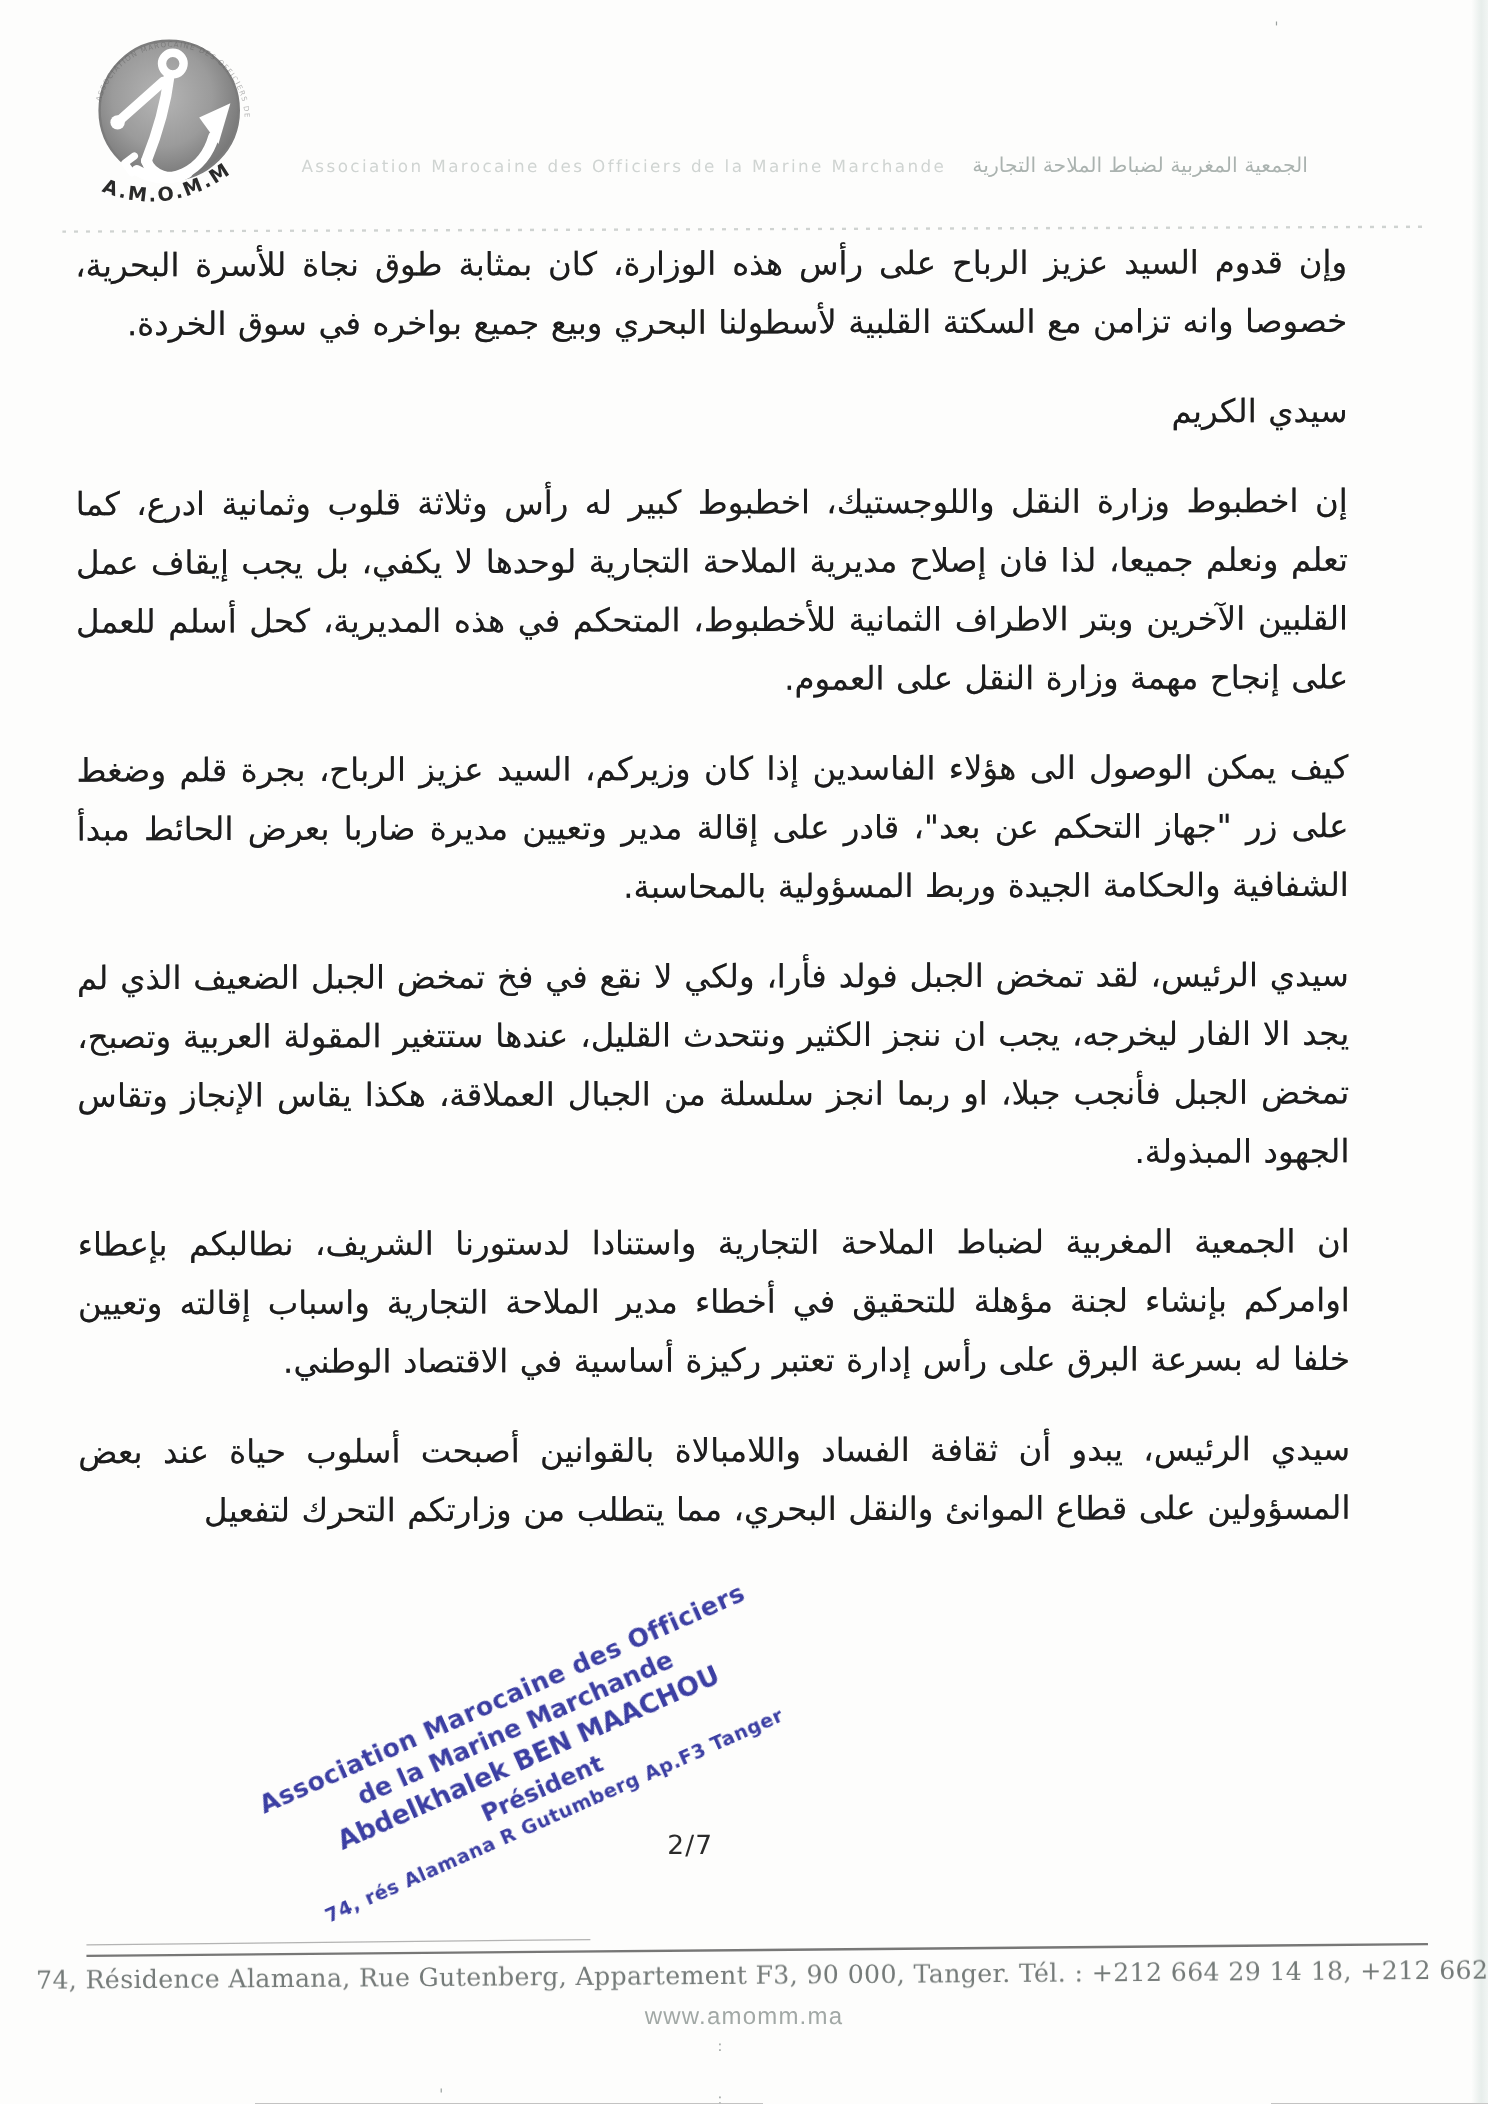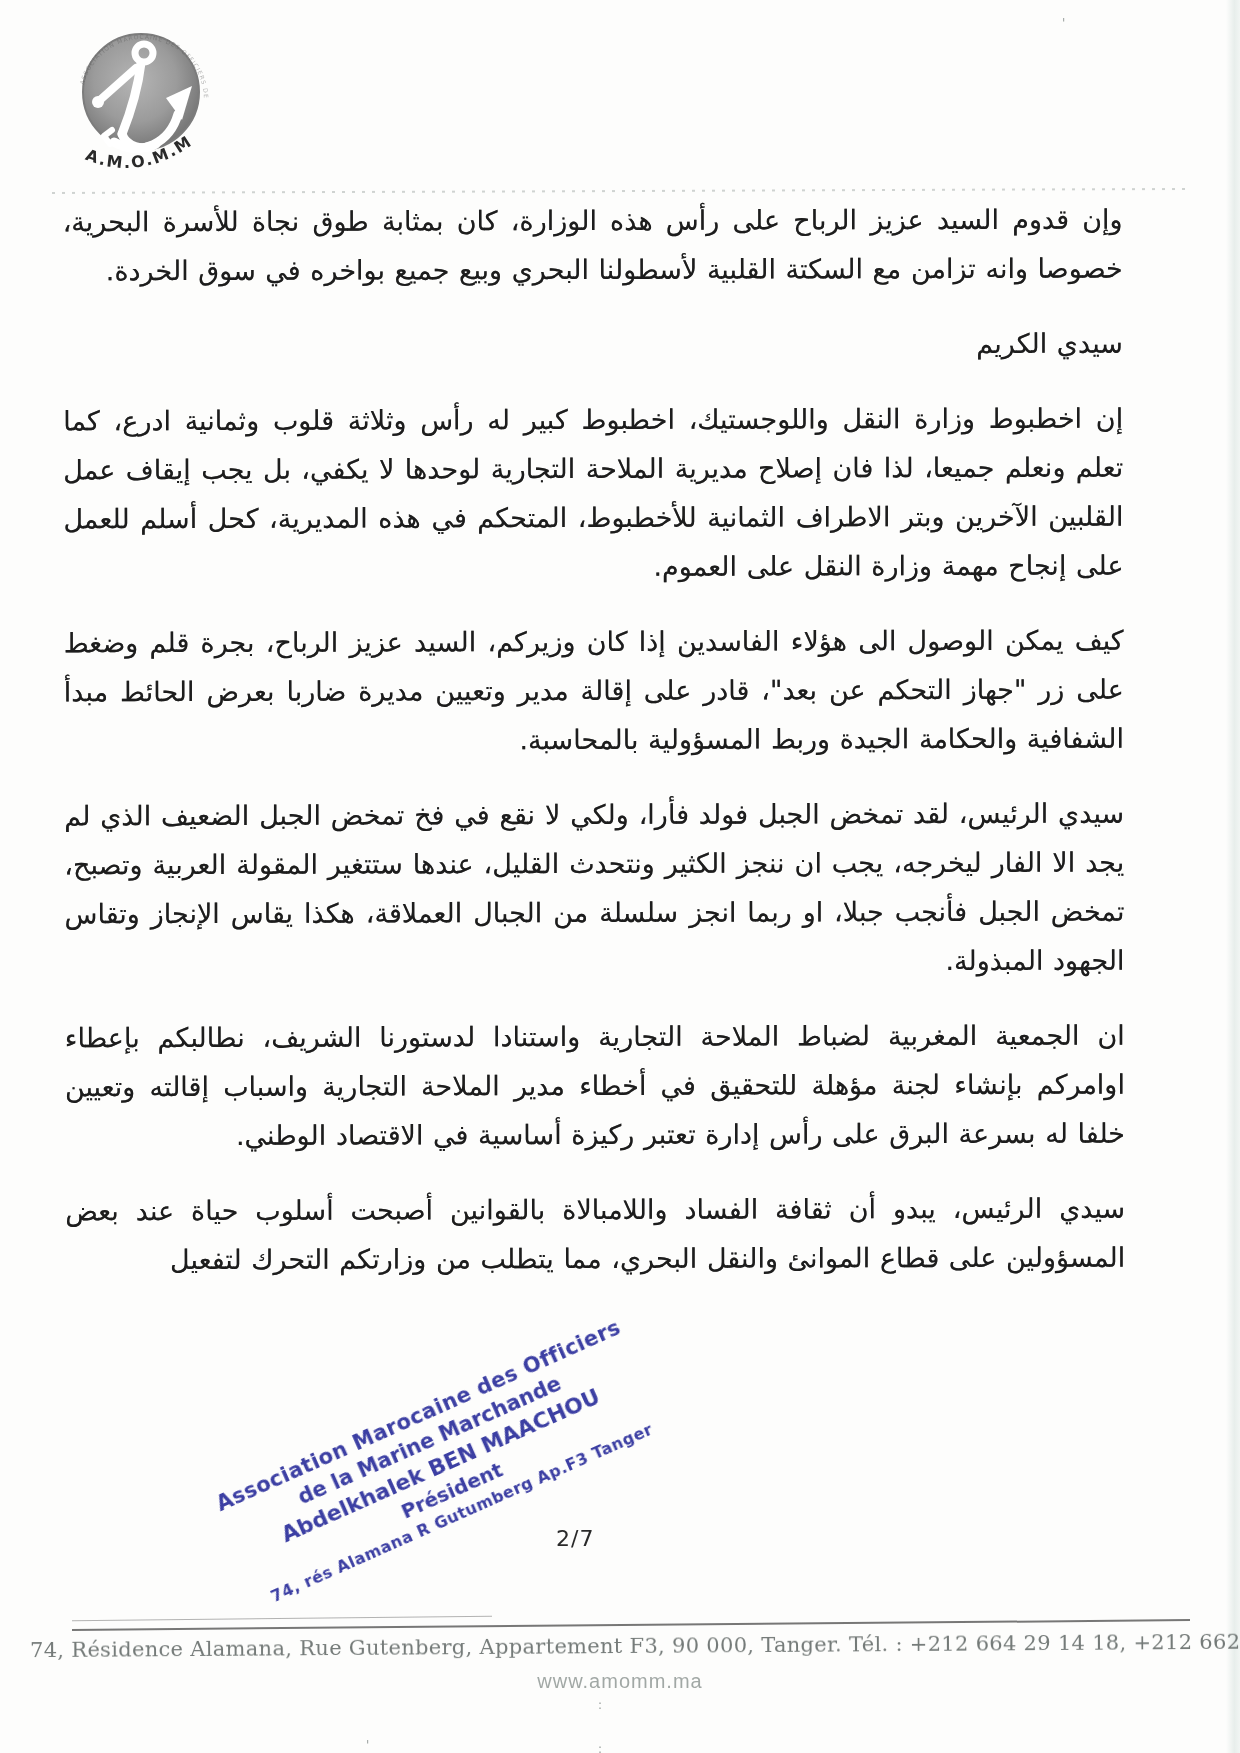--- a/index.html
+++ b/index.html
@@ -117,20 +117,25 @@
 
     <g>
       <path d="M 46,116 C 74,132 102,116 110,88" stroke="#ffffff" stroke-width="9" fill="none" stroke-linecap="round"></path>
       <polygon points="98,72 124,60 114,94" fill="#ffffff"></polygon>
     </g>
     <text font-size="16" font-weight="bold" fill="#2a2a2a" letter-spacing="2">
       <textPath href="#acrPath" startOffset="50%" text-anchor="middle">A.M.O.M.M</textPath>
     </text>
   </svg>
 
+  <div class="watermark">
+    <span>الجمعية المغربية لضباط الملاحة التجارية</span>
+    &nbsp;&nbsp;
+    <span class="fr">Association Marocaine des Officiers de la Marine Marchande</span>
+  </div>
 
   <div class="dotline"></div>
 
   <div class="body-text">
     <p class="para">وإن قدوم السيد عزيز الرباح على رأس هذه الوزارة، كان بمثابة طوق نجاة للأسرة البحرية، خصوصا وانه تزامن مع السكتة القلبية لأسطولنا البحري وبيع جميع بواخره في سوق الخردة.</p>
     <p class="para salute">سيدي الكريم</p>
     <p class="para">إن اخطبوط وزارة النقل واللوجستيك، اخطبوط كبير له رأس وثلاثة قلوب وثمانية ادرع، كما تعلم ونعلم جميعا، لذا فان إصلاح مديرية الملاحة التجارية لوحدها لا يكفي، بل يجب إيقاف عمل القلبين الآخرين وبتر الاطراف الثمانية للأخطبوط، المتحكم في هذه المديرية، كحل أسلم للعمل على إنجاح مهمة وزارة النقل على العموم.</p>
     <p class="para">كيف يمكن الوصول الى هؤلاء الفاسدين إذا كان وزيركم، السيد عزيز الرباح، بجرة قلم وضغط على زر "جهاز التحكم عن بعد"، قادر على إقالة مدير وتعيين مديرة ضاربا بعرض الحائط مبدأ الشفافية والحكامة الجيدة وربط المسؤولية بالمحاسبة.</p>
     <p class="para">سيدي الرئيس، لقد تمخض الجبل فولد فأرا، ولكي لا نقع في فخ تمخض الجبل الضعيف الذي لم يجد الا الفار ليخرجه، يجب ان ننجز الكثير ونتحدث القليل، عندها ستتغير المقولة العربية وتصبح، تمخض الجبل فأنجب جبلا، او ربما انجز سلسلة من الجبال العملاقة، هكذا يقاس الإنجاز وتقاس الجهود المبذولة.</p>
     <p class="para">ان الجمعية المغربية لضباط الملاحة التجارية واستنادا لدستورنا الشريف، نطالبكم بإعطاء اوامركم بإنشاء لجنة مؤهلة للتحقيق في أخطاء مدير الملاحة التجارية واسباب إقالته وتعيين خلفا له بسرعة البرق على رأس إدارة تعتبر ركيزة أساسية في الاقتصاد الوطني.</p>

